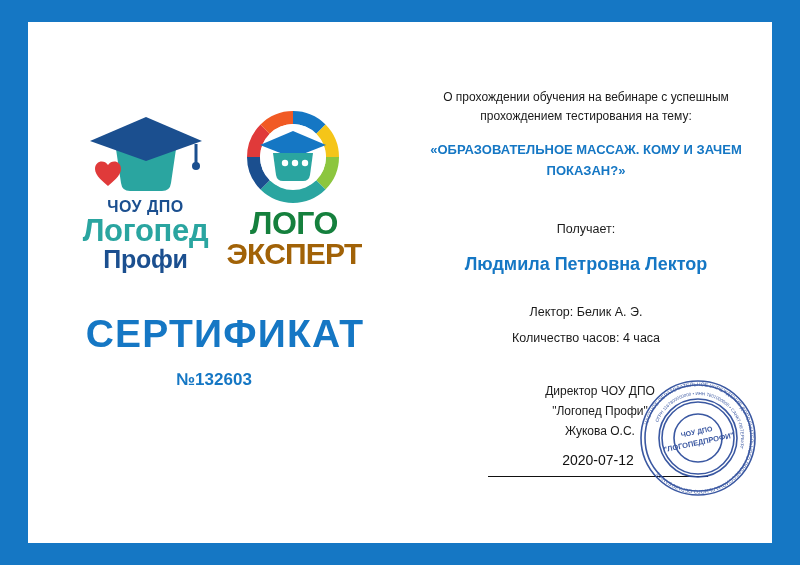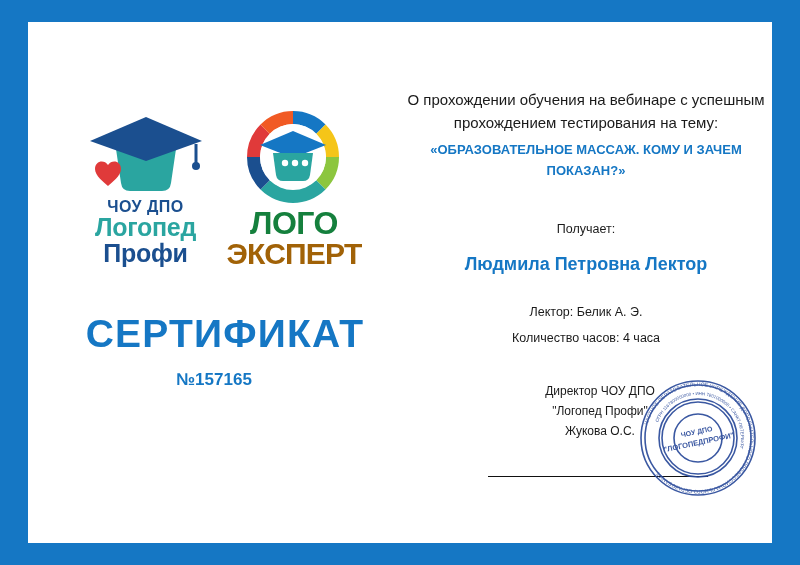--- a/index.html
+++ b/index.html
@@ -65,21 +65,21 @@
   }
   .logo-lp-text .l1 {
     display: block;
     font-size: 16px;
     font-weight: bold;
     color: #1b4f8f;
     letter-spacing: 0.5px;
   }
   .logo-lp-text .l2 {
     display: block;
-    font-size: 25px;
+    font-size: 31px;
     font-weight: bold;
     color: #2aa5a0;
     letter-spacing: -0.3px;
   }
   .logo-lp-text .l3 {
     display: block;
     font-size: 25px;
     font-weight: bold;
     color: #1b4f8f;
     letter-spacing: -0.3px;
@@ -157,21 +157,21 @@
     top: 0;
     width: 372px;
     height: 521px;
   }
   .about-text {
     position: absolute;
     left: 5px;
     top: 66px;
     width: 362px;
     text-align: center;
-    font-size: 15px;
+    font-size: 12px;
     color: #1a1a1a;
     line-height: 1.55;
   }
   .topic-text {
     position: absolute;
     left: 20px;
     top: 118px;
     width: 332px;
     text-align: center;
     font-size: 13px;
@@ -308,21 +308,21 @@
             <circle cx="87" cy="56" r="3.2" fill="#ffffff"></circle>
           </svg>
           <div class="logo-le-text">
             <span class="l1">ЛОГО</span>
             <span class="l2">ЭКСПЕРТ</span>
           </div>
         </div>
       </div>
 
       <div class="cert-title">СЕРТИФИКАТ</div>
-      <div class="cert-number">№157165</div>
+      <div class="cert-number">№132603</div>
 
     </div>
 
     <div class="right-col">
 
       <div class="about-text">
         <div>О прохождении обучения на вебинаре с успешным</div>
         <div>прохождением тестирования на тему:</div>
       </div>
 
@@ -337,20 +337,21 @@
       <div class="lecturer-text">Лектор: Белик А. Э.</div>
       <div class="hours-text">Количество часов: 4 часа</div>
 
       <div class="signature-block">
         <div>Директор ЧОУ ДПО</div>
         <div>"Логопед Профи"</div>
         <div>Жукова О.С.</div>
       </div>
 
       <div class="date-line"></div>
+      <div class="date-value">2020-07-12</div>
 
       <div class="stamp">
         <svg width="136" height="136" viewBox="0 0 136 136">
           <defs>
             <path id="ringpath" d="M68,68 m-52,0 a52,52 0 1,1 104,0 a52,52 0 1,1 -104,0"></path>
             <path id="ringpath2" d="M68,68 m-43,0 a43,43 0 1,1 86,0 a43,43 0 1,1 -86,0"></path>
           </defs>
           <g stroke="#2a4a9a" fill="none" stroke-width="1.6">
             <circle cx="68" cy="68" r="57"></circle>
             <circle cx="68" cy="68" r="53"></circle>

